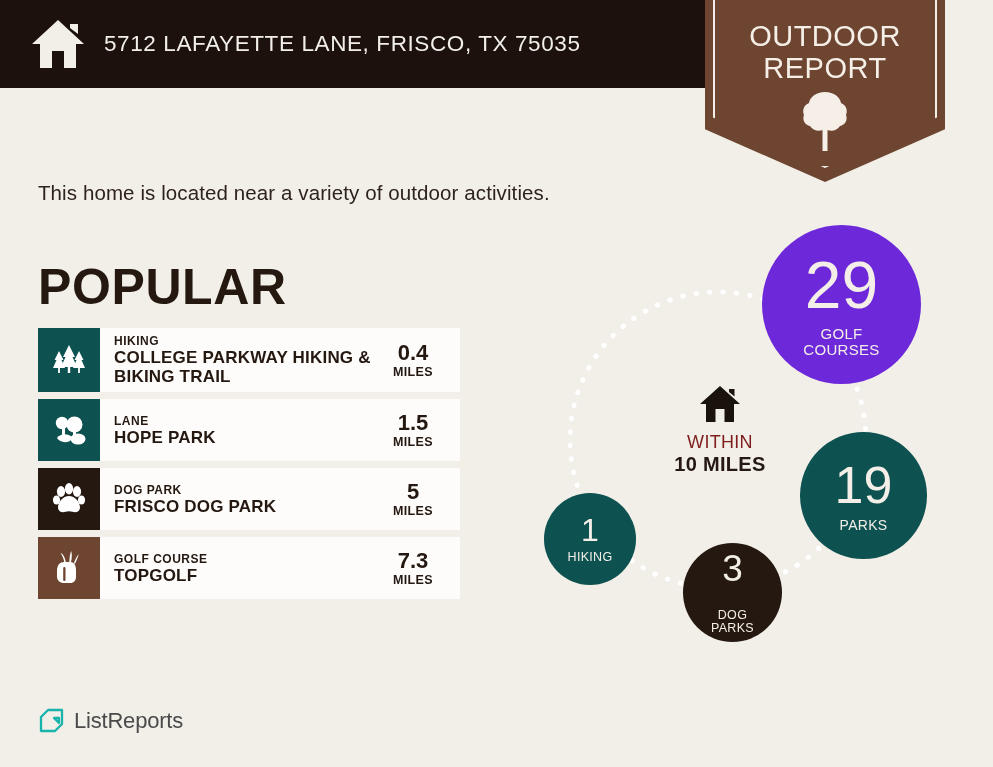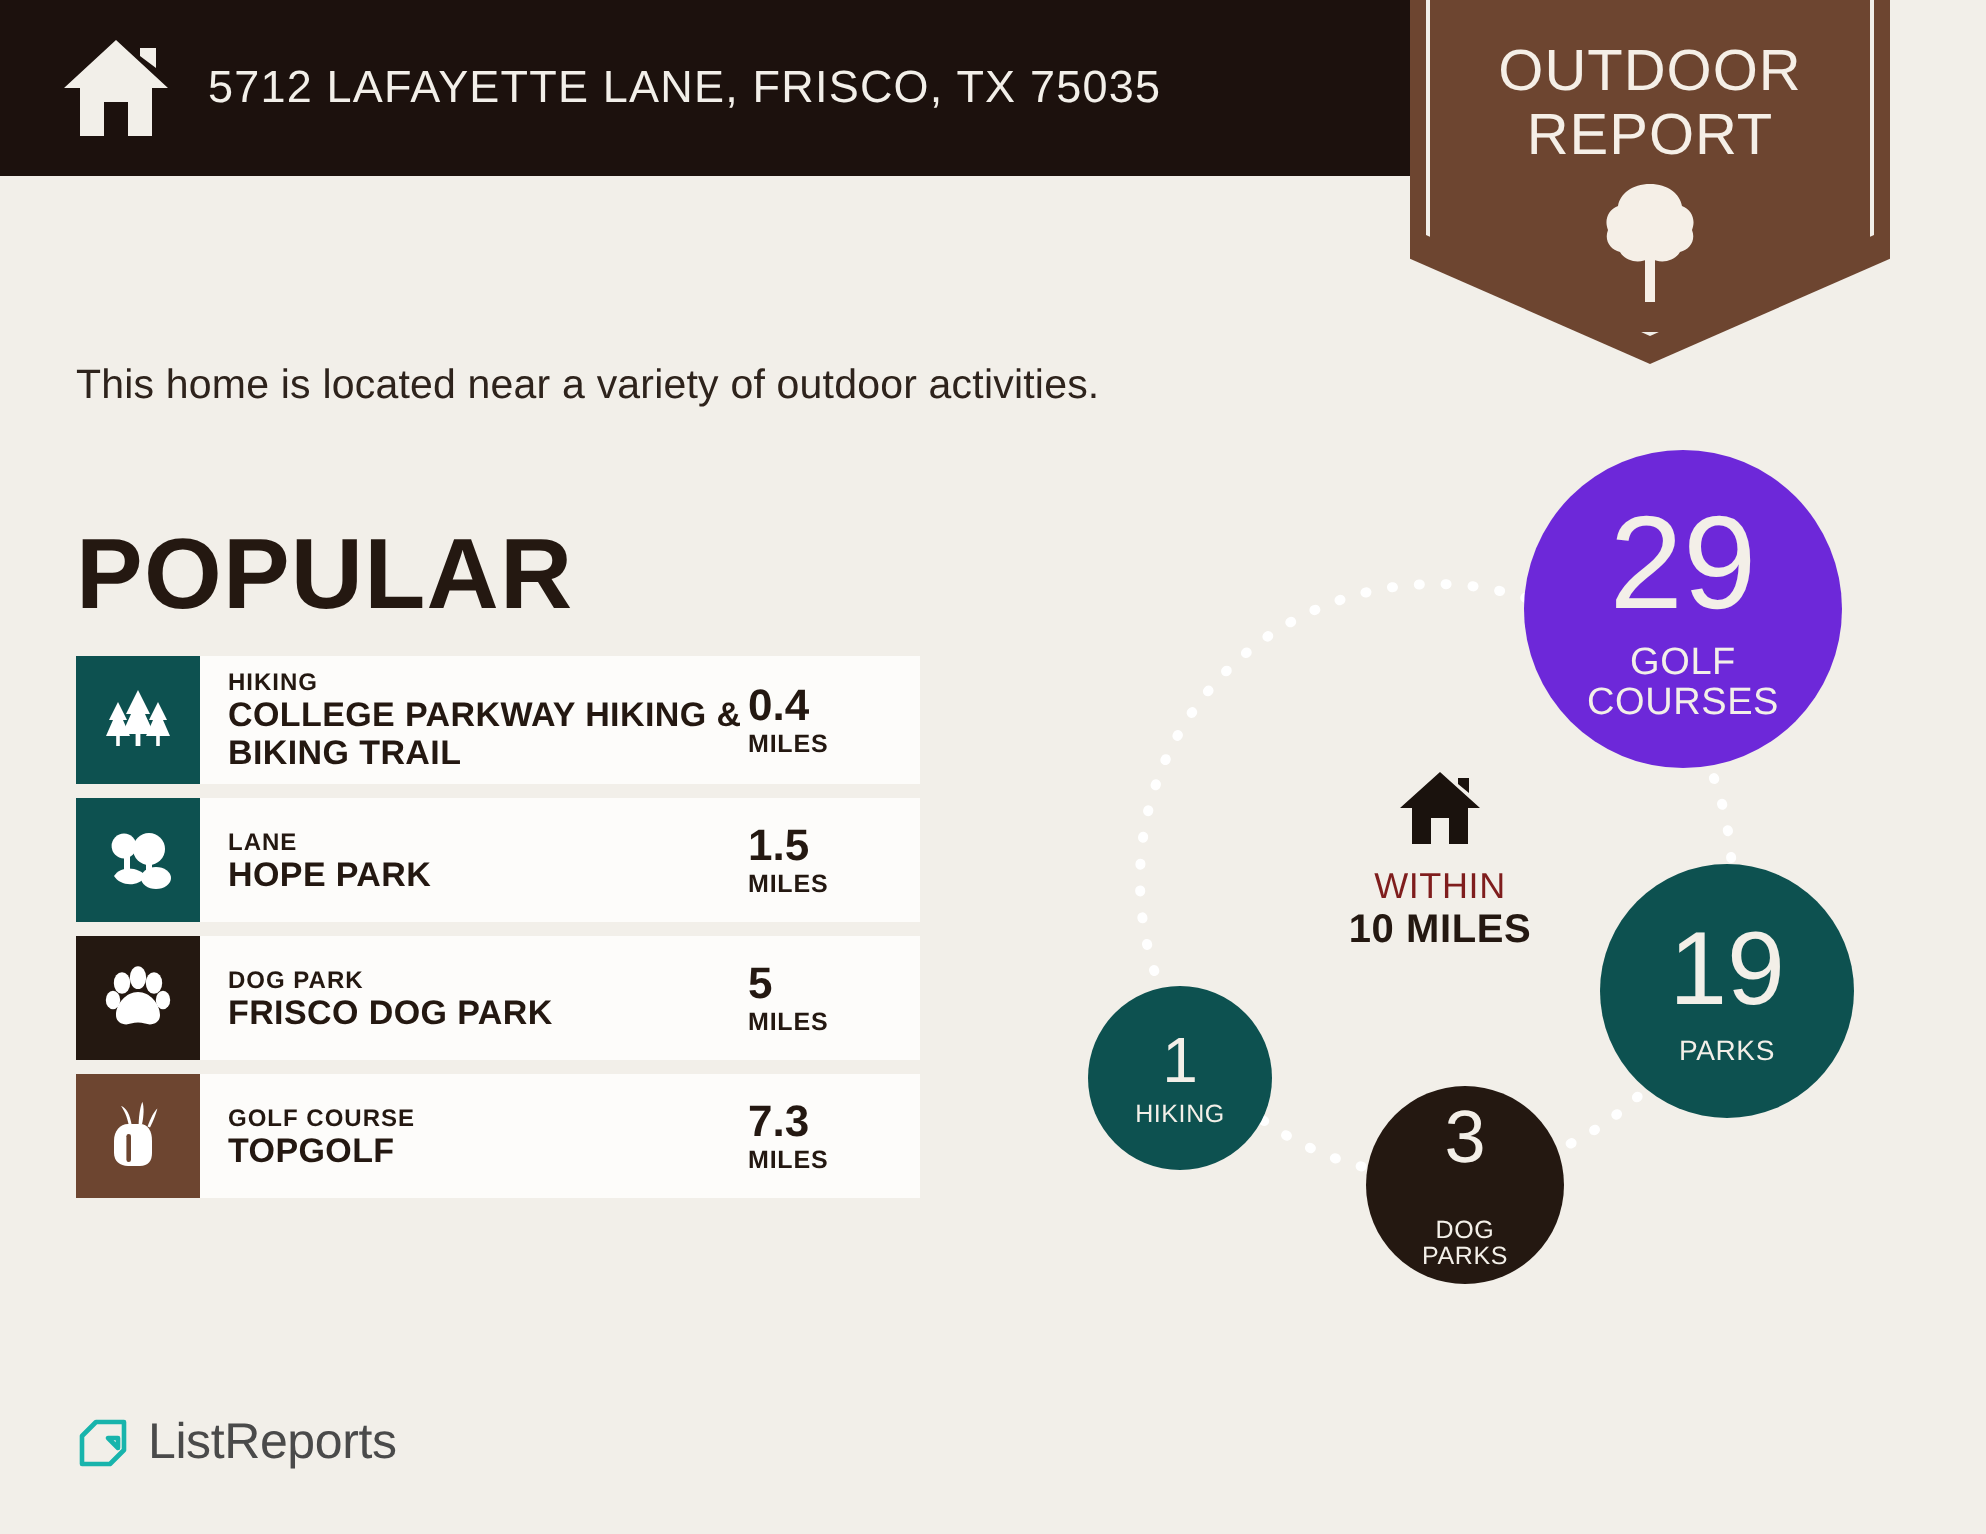--- a/index.html
+++ b/index.html
@@ -61,56 +61,56 @@
     background: #fdfcfa; margin-bottom: 7px; height: 62px;
   }
   .row.tall { height: 64px; }
   .tile { width: 62px; flex: none; display: flex; align-items: center; justify-content: center; }
   .tile svg { width: 40px; height: 40px; }
   .row-text { flex: 1; display: flex; flex-direction: column;
     justify-content: center; padding-left: 14px; }
   .cat { font-size: 12px; font-weight: bold; color: #241811; letter-spacing: .5px; line-height: 14px; }
   .nme { font-size: 17px; font-weight: bold; color: #241811; letter-spacing: .2px; line-height: 19px; }
   .dist { width: 86px; flex: none; display: flex; flex-direction: column;
-    justify-content: center; padding-right: 8px; }
+    align-items: center; justify-content: center; padding-right: 8px; }
   .dist-num { font-size: 22px; font-weight: bold; color: #241811; line-height: 24px; }
   .dist-unit { font-size: 12.5px; font-weight: bold; color: #241811; letter-spacing: .4px; }
 
   
   .diagram { position: absolute; left: 500px; top: 225px; width: 460px; height: 445px; }
   .dotring { position: absolute; left: 0; top: 0; }
   .bubble {
     position: absolute; border-radius: 50%; display: flex;
     flex-direction: column; align-items: center; justify-content: center;
     color: #f3efe8; text-align: center;
   }
   .b-num { font-weight: 300; line-height: 1; }
   .b-lab { font-weight: 400; line-height: 1.05; letter-spacing: .3px; }
   .b-golf { left: 262px; top: 0px; width: 159px; height: 159px; background: #6d28d9; }
   .b-golf .b-num { font-size: 66px; }
-  .b-golf .b-lab { font-size: 19px; margin-top: 8px; }
+  .b-golf .b-lab { font-size: 15px; margin-top: 8px; }
   .b-parks { left: 300px; top: 207px; width: 127px; height: 127px; background: #0d5150; }
   .b-parks .b-num { font-size: 52px; }
   .b-parks .b-lab { font-size: 14px; margin-top: 7px; }
   .b-dog { left: 183px; top: 318px; width: 99px; height: 99px; background: #241811; }
   .b-dog .b-num { font-size: 37px; }
   .b-dog .b-lab { font-size: 12.5px; margin-top: 22px; }
   .b-hike { left: 44px; top: 268px; width: 92px; height: 92px; background: #0d5150; }
   .b-hike .b-num { font-size: 32px; }
   .b-hike .b-lab { font-size: 12.5px; margin-top: 5px; }
 
   .center-box { position: absolute; left: 155px; top: 160px; width: 130px; text-align: center; }
   .center-box svg { width: 42px; height: 38px; }
   .c-l1 { font-size: 18px; color: #7f1d1d; letter-spacing: .3px; margin-top: 5px; }
   .c-l2 { font-size: 20px; font-weight: bold; color: #241811; letter-spacing: .3px; }
 
   
   .logo { position: absolute; left: 38px; top: 707px; display: flex; align-items: center; }
   .logo svg { width: 27px; height: 27px; }
-  .logo-text { margin-left: 9px; font-size: 25px; color: #4a4a4a; letter-spacing: -.2px; }
+  .logo-text { margin-left: 9px; font-size: 22px; color: #4a4a4a; letter-spacing: -.2px; }
   .disclaimer {
     position: absolute; left: 440px; top: 712px; width: 515px;
     font-size: 13px; color: #2e231c; line-height: 17px;
   }
   .disclaimer b { font-weight: bold; }
 </style>
 </head>
 <body>
 
 <div id="page">

